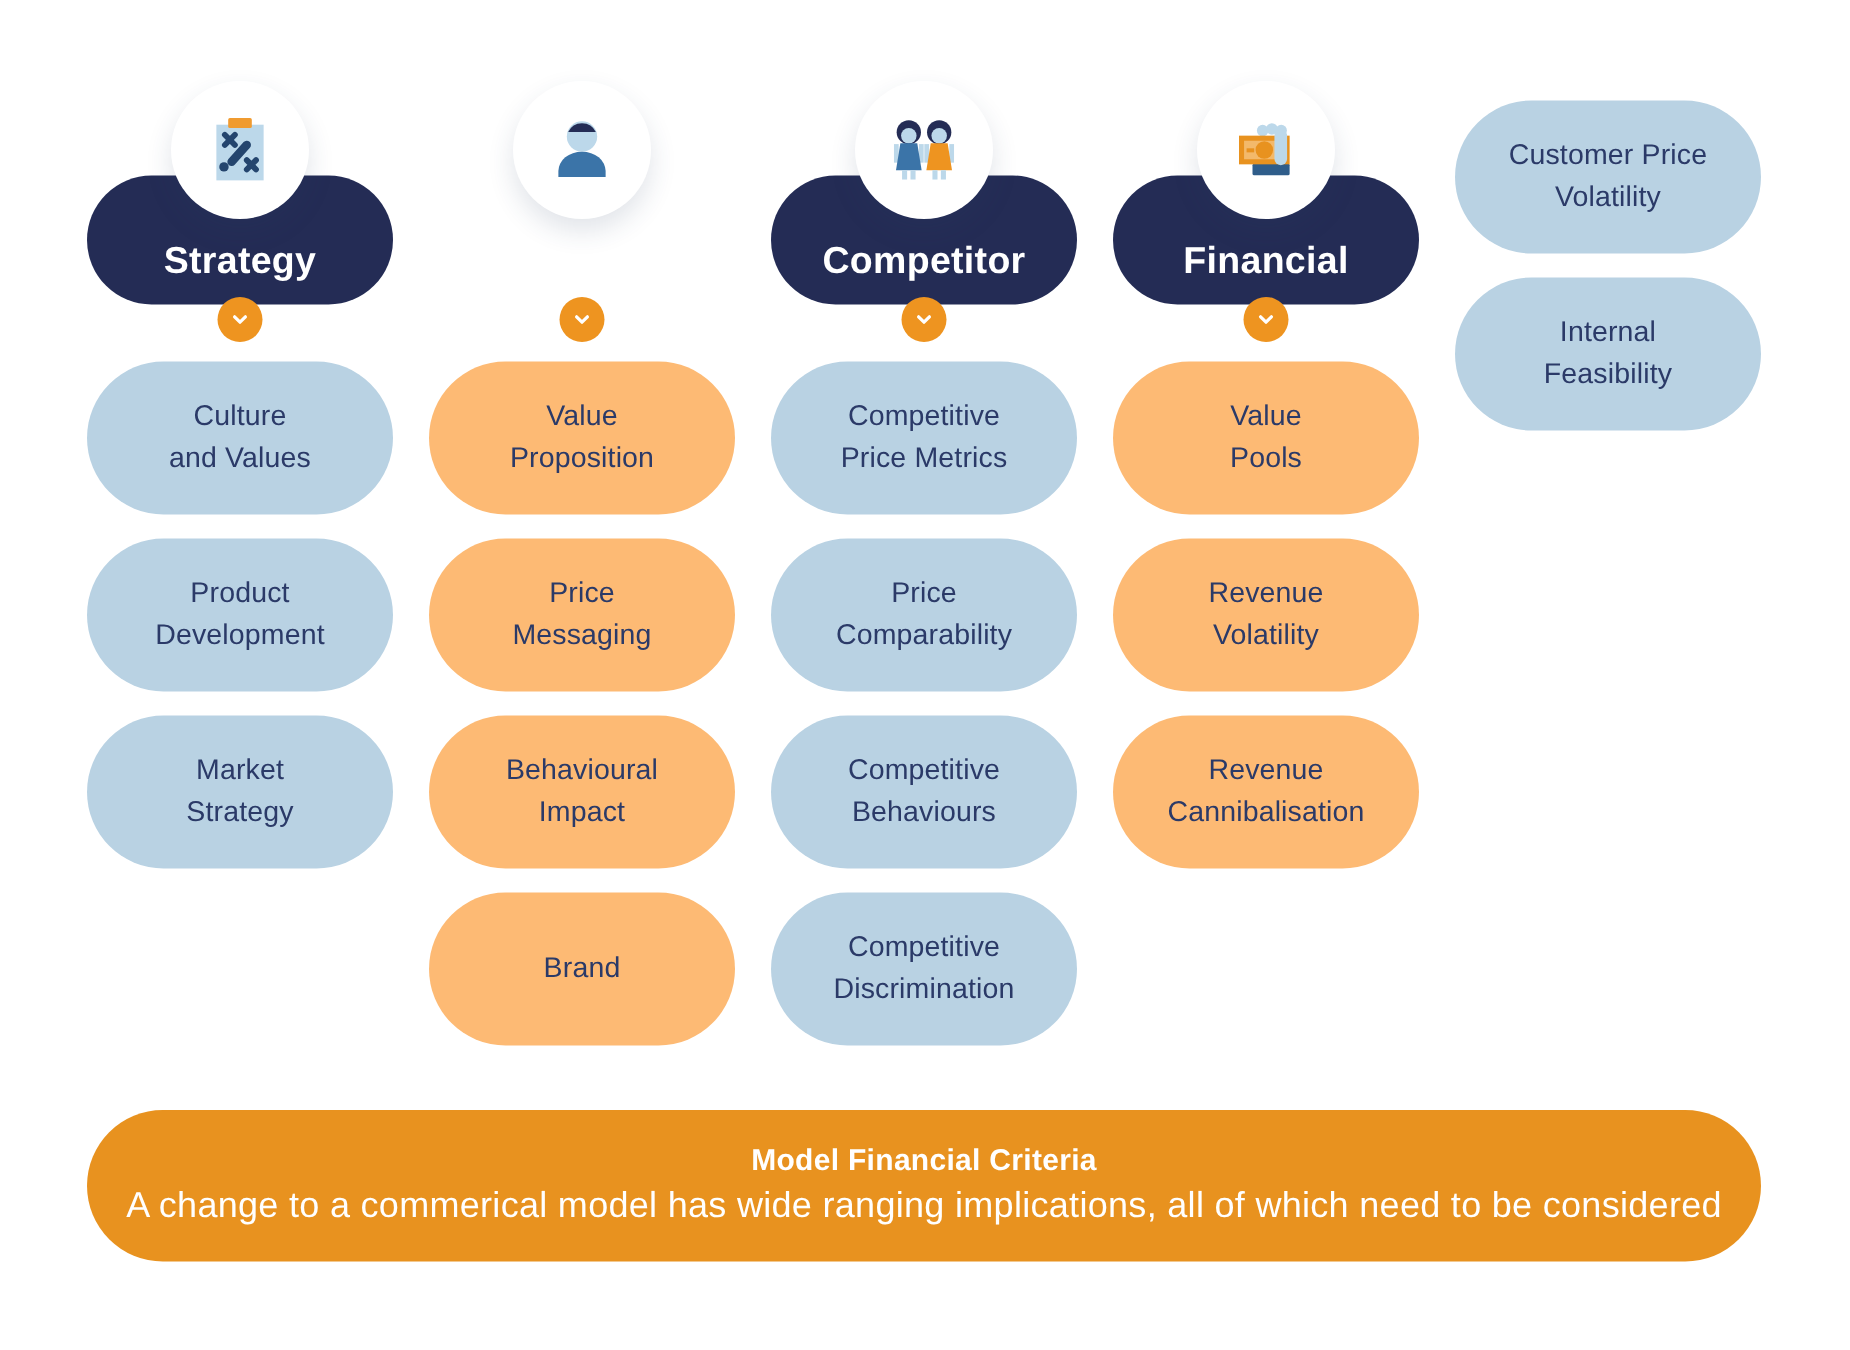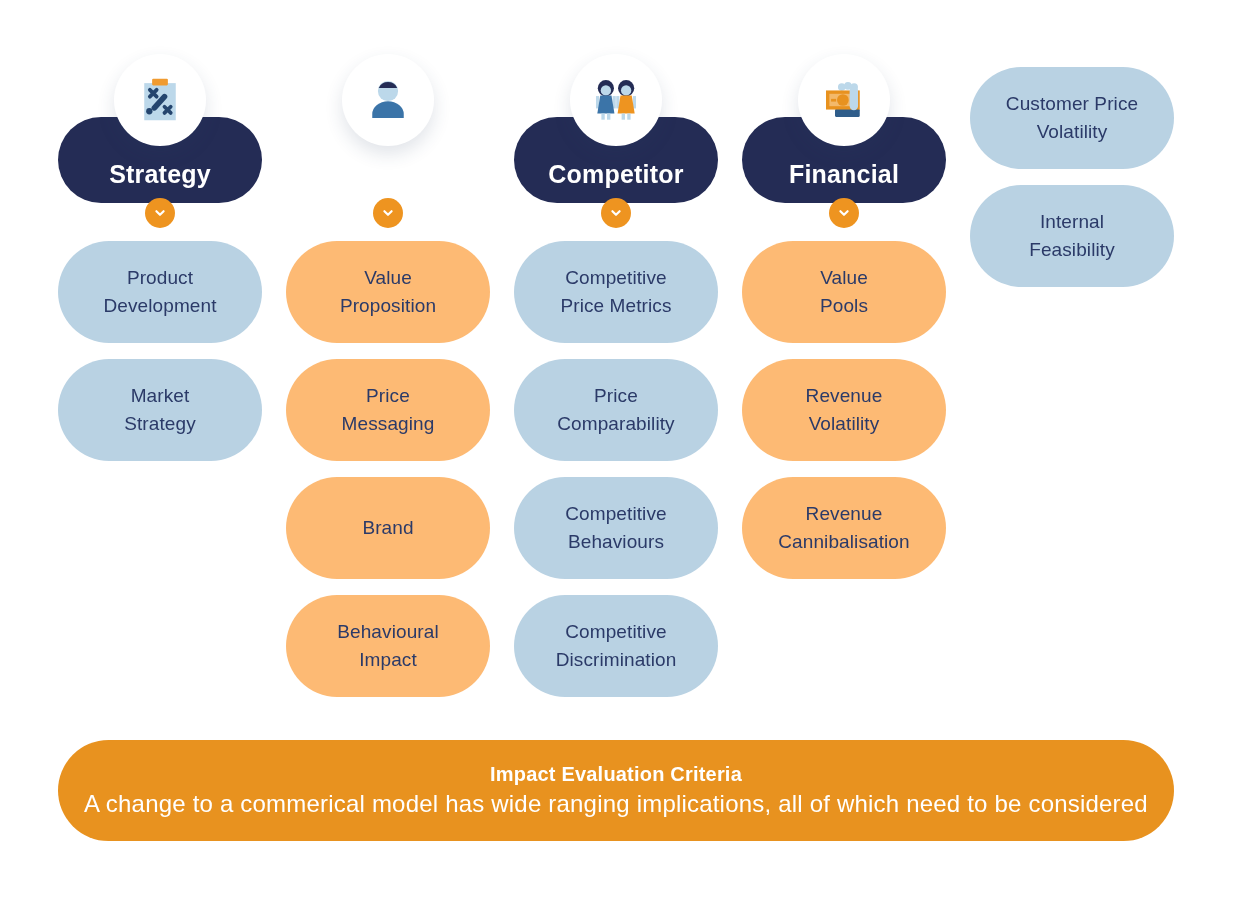--- a/index.html
+++ b/index.html
@@ -69,20 +69,24 @@
           <span>Strategy</span>
         </div>
         <button class="chev">
           <svg viewBox="0 0 30 30">
             <path d="M9 12 l6 6 l6 -6" stroke="#ffffff" stroke-width="3.6" stroke-linecap="round" stroke-linejoin="round" fill="none"></path>
           </svg>
         </button>
       </div>
       <div class="items">
         <div class="item">
+            <span class="item-label">Culture
+and Values</span>
+          </div>
+        <div class="item">
             <span class="item-label">Product
 Development</span>
           </div>
         <div class="item">
             <span class="item-label">Market
 Strategy</span>
           </div>
       </div>
     </div>
 
@@ -104,25 +108,25 @@
       <div class="items">
         <div class="item">
             <span class="item-label">Value
 Proposition</span>
           </div>
         <div class="item">
             <span class="item-label">Price
 Messaging</span>
           </div>
         <div class="item">
-            <span class="item-label">Brand</span>
-          </div>
-        <div class="item">
             <span class="item-label">Behavioural
 Impact</span>
+          </div>
+        <div class="item">
+            <span class="item-label">Brand</span>
           </div>
       </div>
     </div>
 
     <div class="col col-dark">
       <div class="hdr">
         <div class="circle">
           <svg viewBox="0 0 48 48">
 
             <circle cx="15" cy="13.5" r="7.2" fill="#242C55"></circle>
@@ -220,16 +224,16 @@
         <div class="item">
             <span class="item-label">Internal
 Feasibility</span>
           </div>
       </div>
     </div>
 
   </div>
 
   <div class="banner">
-    <div class="banner-title">Impact Evaluation Criteria</div>
+    <div class="banner-title">Model Financial Criteria</div>
     <div class="banner-subtitle">A change to a commerical model has wide ranging implications, all of which need to be considered</div>
   </div>
 </div>
 
 </body></html>

